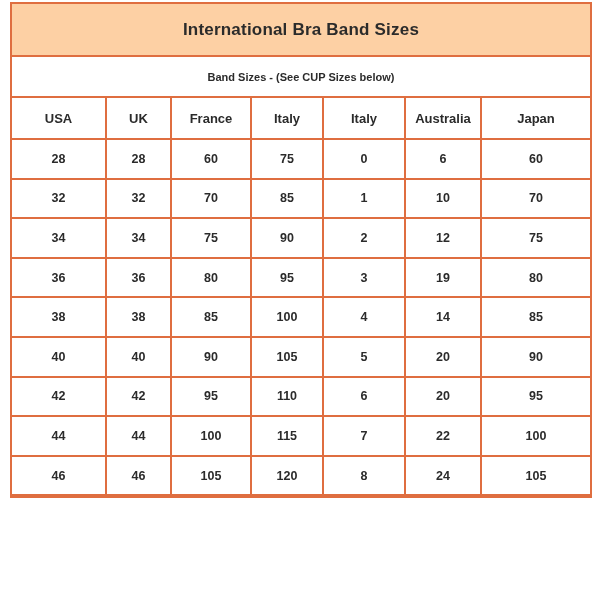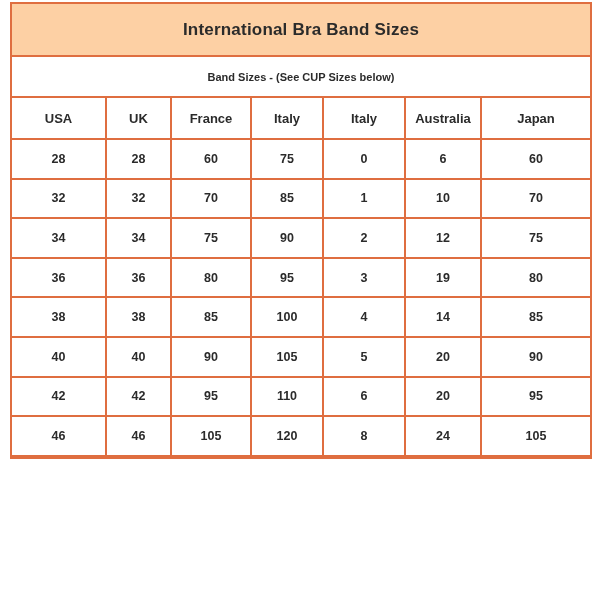--- a/index.html
+++ b/index.html
@@ -147,20 +147,29 @@
       <tr>
         <td>42</td>
         <td>42</td>
         <td>95</td>
         <td>110</td>
         <td>6</td>
         <td>20</td>
         <td>95</td>
       </tr>
       <tr>
+        <td>44</td>
+        <td>44</td>
+        <td>100</td>
+        <td>115</td>
+        <td>7</td>
+        <td>22</td>
+        <td>100</td>
+      </tr>
+      <tr>
         <td>46</td>
         <td>46</td>
         <td>105</td>
         <td>120</td>
         <td>8</td>
         <td>24</td>
         <td>105</td>
       </tr>
     </tbody>
 </table>

